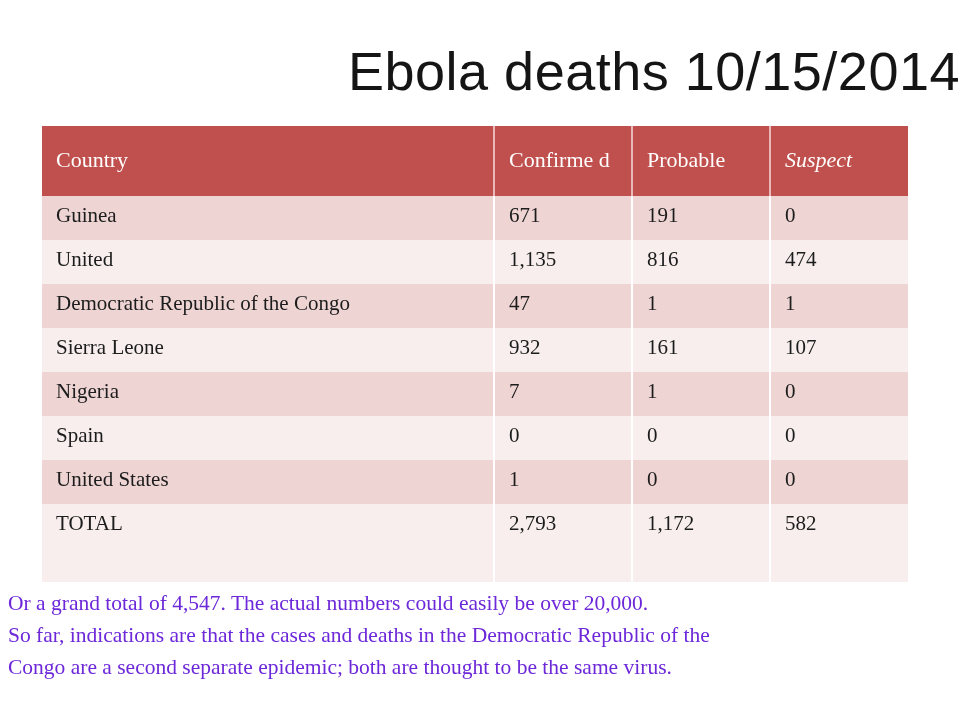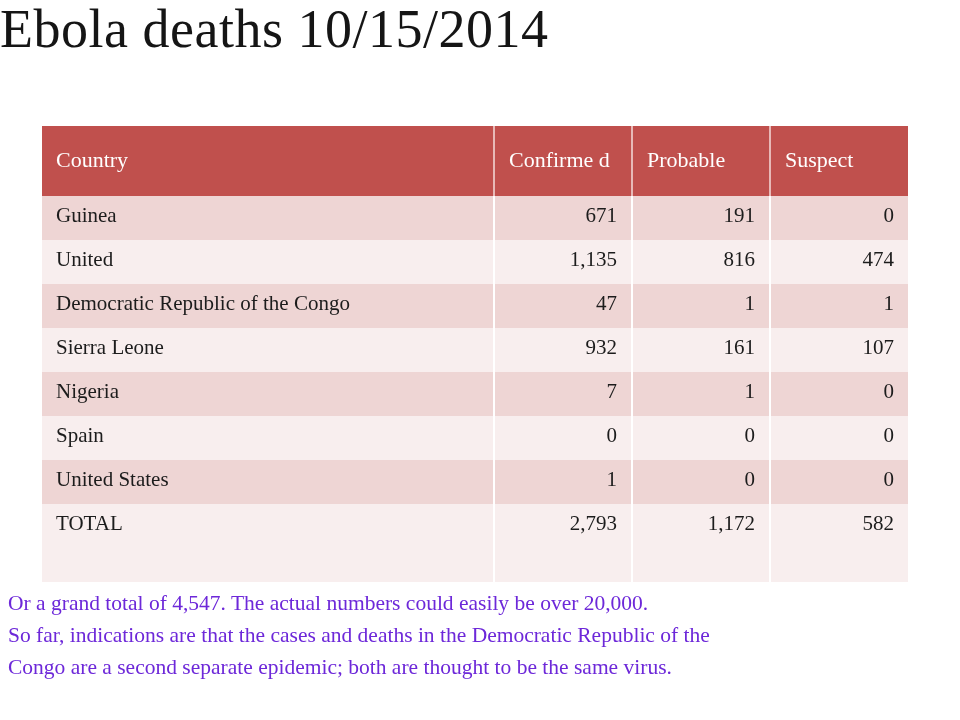--- a/index.html
+++ b/index.html
@@ -14,27 +14,28 @@
     color: #1a1a1a;
     overflow: hidden;
   }
   .slide {
     position: relative;
     width: 960px;
     height: 720px;
     box-sizing: border-box;
   }
   .title {
-    text-align: left;
-    font-family: Liberation Serif, serif;
+    text-align: right;
+    font-family: Liberation Sans, sans-serif;
     font-size: 54px;
     font-weight: normal;
     color: #151515;
     letter-spacing: 0.5px;
     margin: 0;
+    padding-top: 42px;
     line-height: 1.1;
   }
   .table-wrap {
     position: absolute;
     left: 42px;
     top: 126px;
     width: 868px;
   }
   table.deaths {
     width: 720px;
@@ -49,20 +50,21 @@
     font-size: 22px;
     font-weight: normal;
     text-align: left;
     padding: 12px 14px 14px 14px;
     height: 44px;
     vertical-align: middle;
     border-right: 2px solid #e8b9b7;
   }
   table.deaths th:last-child {
     border-right: none;
+    font-style: italic;
   }
   table.deaths td {
     font-family: "Liberation Serif", serif;
     font-size: 21px;
     color: #1c1c1c;
     padding: 7px 14px 12px 14px;
     height: 24px;
     vertical-align: middle;
     border-right: 2px solid #ffffff;
   }
@@ -70,21 +72,21 @@
     border-right: none;
   }
   table.deaths tbody tr:nth-child(odd) {
     background: #eed5d4;
   }
   table.deaths tbody tr:nth-child(even) {
     background: #f8eeee;
   }
   .col-country { width: 452px; }
   .col-num { width: 138px; }
-  .num { text-align: right; }
+  .num { text-align: left; }
   tr.total-row td {
     padding-bottom: 46px;
   }
   .footnote {
     position: absolute;
     left: 8px;
     top: 588px;
     width: 940px;
     font-family: "Liberation Serif", serif;
     font-size: 21.5px;

